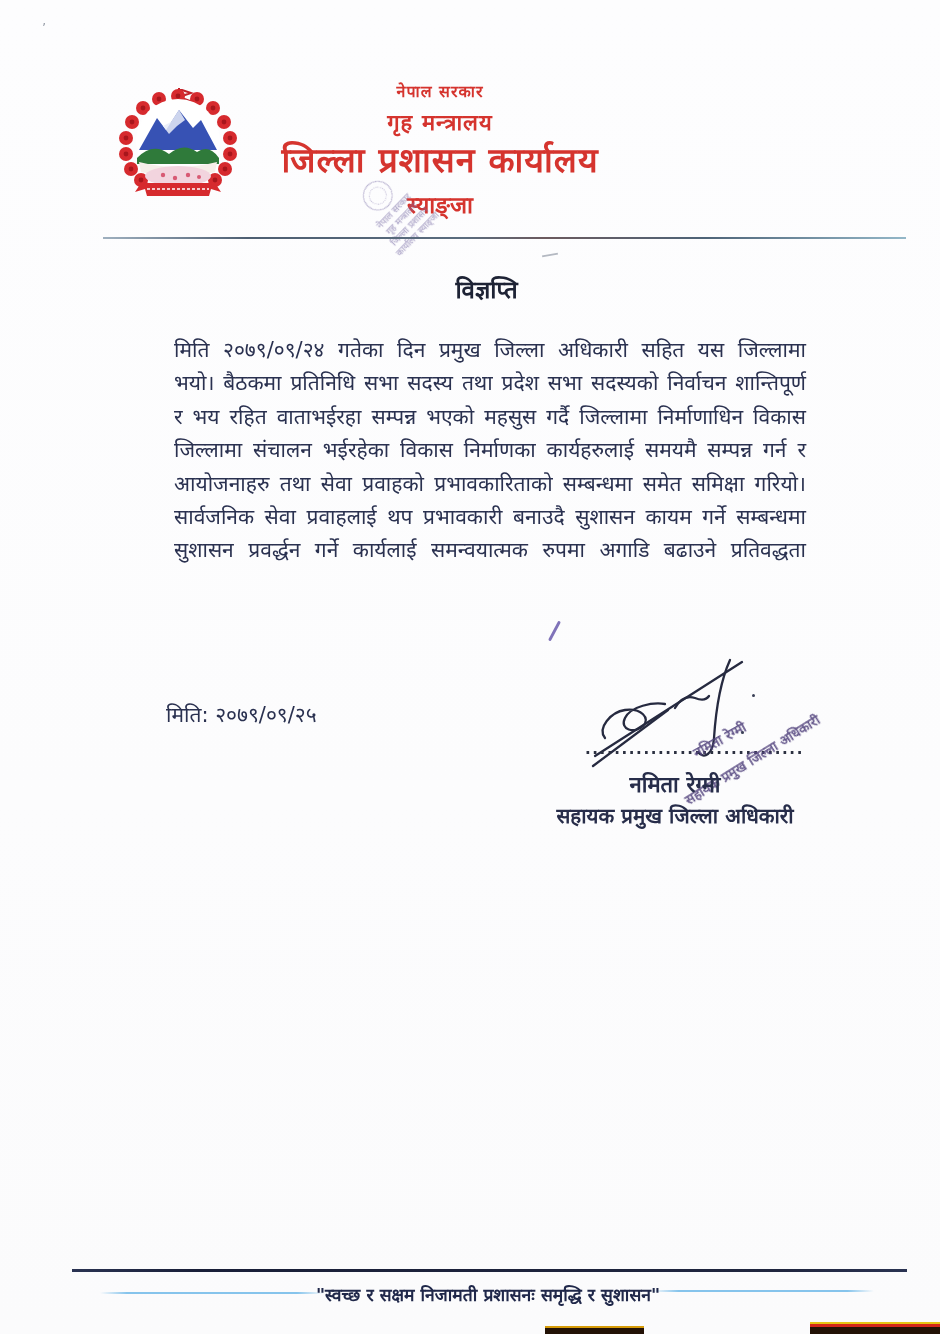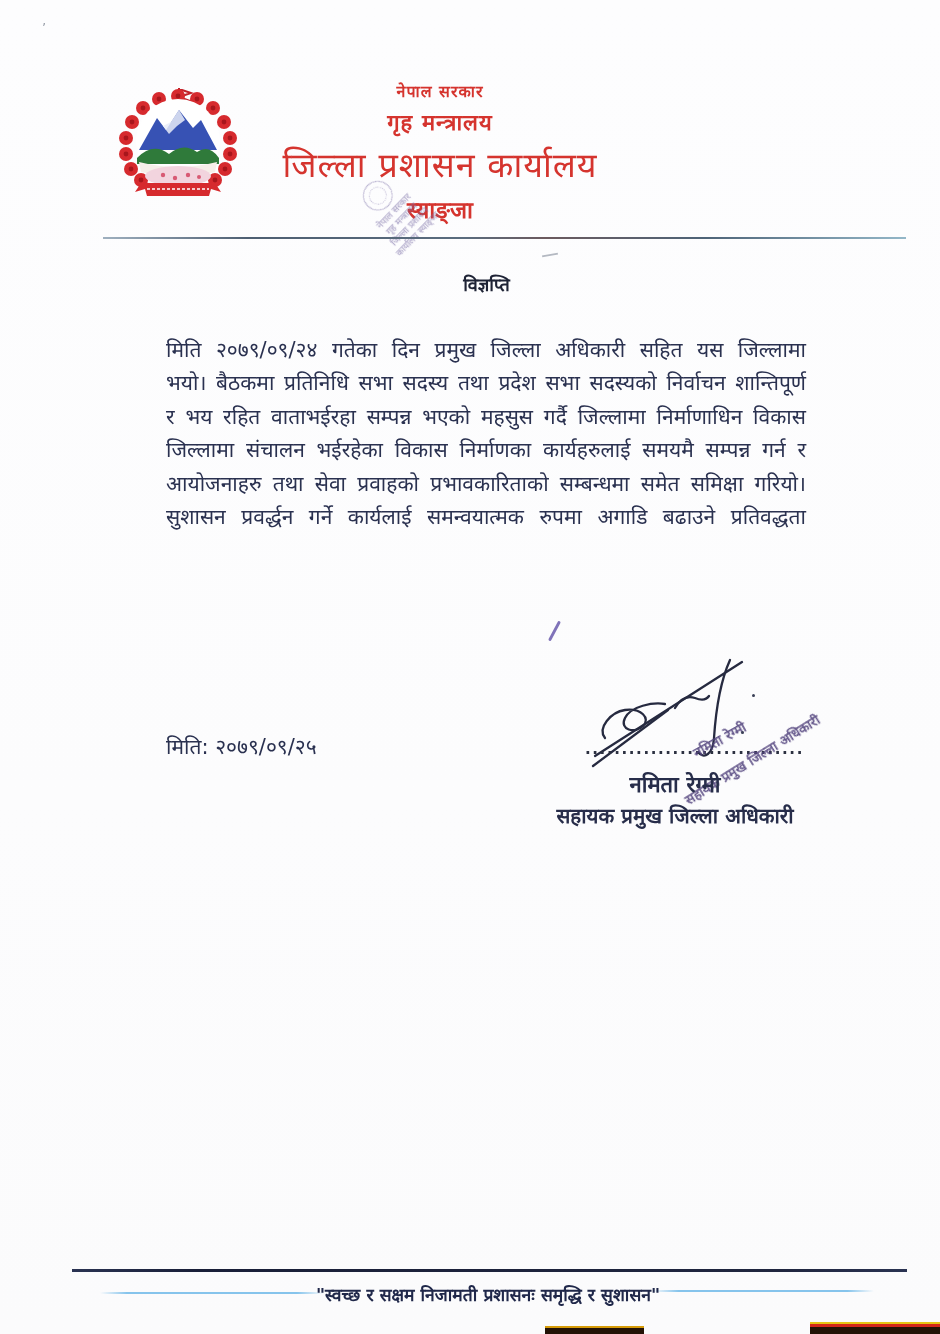--- a/index.html
+++ b/index.html
@@ -20,48 +20,48 @@
     position:relative;
     overflow:hidden;
   }
   .page{position:absolute;inset:0;background:linear-gradient(180deg,#fdfdfe 0%,#fcfcfd 60%,#fbfbfc 100%);}
   .abs{position:absolute;}
 
   
   .letterhead-text{left:120px;top:80px;width:640px;text-align:center;color:var(--header-red);}
   .gov-line{font-size:16px;font-weight:600;letter-spacing:1px;}
   .ministry-line{font-size:22px;font-weight:700;margin-top:4px;letter-spacing:1px;}
-  .office-line{font-size:34px;font-weight:400;margin-top:5px;letter-spacing:1px;}
+  .office-line{font-size:34px;font-weight:700;letter-spacing:1px;}
   .district-line{font-size:23px;font-weight:700;margin-top:6px;}
   .header-rule{left:103px;top:237px;width:803px;height:2px;
     background:linear-gradient(90deg,#9fb0bf 0%,#4e5f72 18%,#5a6c7e 45%,#6c5a5e 55%,#4e6478 75%,#93b7c8 100%);}
 
   
   .emblem{left:113px;top:84px;width:130px;height:118px;}
 
   
   .round-stamp{left:338px;top:170px;width:130px;height:100px;
     transform:rotate(-46deg);transform-origin:50% 50%;
     opacity:.52;color:var(--stamp-purple);filter:blur(.3px);text-align:center;}
   .round-stamp .seal{width:30px;height:30px;border:1.5px solid var(--stamp-purple);border-radius:50%;
     margin:0 auto 2px auto;position:relative;}
   .round-stamp .seal::after{content:"";position:absolute;inset:5px;border:1px dotted var(--stamp-purple);border-radius:50%;}
   .round-stamp .rs-line{font-size:9px;font-weight:700;line-height:11px;white-space:nowrap;}
 
   
   .doc-title{left:168px;top:272px;width:637px;text-align:center;
-    font-size:18px;font-weight:700;color:var(--title-ink);}
+    font-size:24px;font-weight:700;color:var(--title-ink);}
 
   
   .body-block{left:166px;top:334px;width:640px;font-size:21px;color:var(--ink);}
-  .body-line{height:33.4px;line-height:33.4px;text-align:justify;text-align-last:justify;white-space:nowrap;}
+  .body-line{height:33.4px;line-height:33.4px;text-align:justify;text-align-last:justify;white-space:nowrap;margin-left:8px;}
   .body-line.last{text-align-last:left;white-space:normal;}
 
   
-  .date-line{left:166px;top:700px;font-size:21px;color:var(--ink);margin-top:32px;}
+  .date-line{left:166px;top:700px;font-size:21px;color:var(--ink);}
 
   
   .sig-svg{left:580px;top:646px;width:195px;height:138px;}
   .sig-dots{left:585px;top:740px;font-size:15px;letter-spacing:1.6px;color:#2b3040;font-weight:700;}
   .sig-stamp-line{color:var(--sig-stamp);opacity:.9;font-weight:600;white-space:nowrap;filter:blur(.2px);}
   .sig-stamp-1{left:694px;top:744px;font-size:14px;transform:rotate(-29deg);transform-origin:left center;}
   .sig-stamp-2{left:686px;top:792px;font-size:13.5px;transform:rotate(-32deg);transform-origin:left center;}
   .sig-name{left:560px;top:768px;width:230px;text-align:center;font-size:22px;font-weight:600;color:#272d4a;}
   .sig-designation{left:535px;top:801px;width:280px;text-align:center;font-size:20.5px;font-weight:600;color:#272d4a;}
 
@@ -164,20 +164,21 @@
   <div class="abs header-rule"></div>
 
   <div class="abs doc-title">विज्ञप्ति</div>
 
   <div class="abs body-block">
     <div class="body-line">मिति २०७९/०९/२४ गतेका दिन प्रमुख जिल्ला अधिकारी सहित यस जिल्लामा</div>
     <div class="body-line">भयो। बैठकमा प्रतिनिधि सभा सदस्य तथा प्रदेश सभा सदस्यको निर्वाचन शान्तिपूर्ण</div>
     <div class="body-line">र भय रहित वाताभईरहा सम्पन्न भएको महसुस गर्दै जिल्लामा निर्माणाधिन विकास</div>
     <div class="body-line">जिल्लामा संचालन भईरहेका विकास निर्माणका कार्यहरुलाई समयमै सम्पन्न गर्न र</div>
     <div class="body-line">आयोजनाहरु तथा सेवा प्रवाहको प्रभावकारिताको सम्बन्धमा समेत समिक्षा गरियो।</div>
+    <div class="body-line">सार्वजनिक सेवा प्रवाहलाई थप प्रभावकारी बनाउदै सुशासन कायम गर्ने सम्बन्धमा</div>
     <div class="body-line">सुशासन प्रवर्द्धन गर्ने कार्यलाई समन्वयात्मक रुपमा अगाडि बढाउने प्रतिवद्धता</div>
   </div>
 
   <div class="abs date-line">मिति: २०७९/०९/२५</div>
 
   <svg class="abs sig-svg" viewBox="0 0 195 138">
     <g stroke="#262a40" stroke-width="2.3" fill="none" stroke-linecap="round">
       <path d="M15 110 L162 16"></path>
       <path d="M13 120 L88 64"></path>
       <path d="M25 92 c-8 -10 6 -26 20 -28 c16 -2 26 8 18 16 c-8 8 -24 4 -18 -8 c6 -12 28 -16 40 -14"></path>

